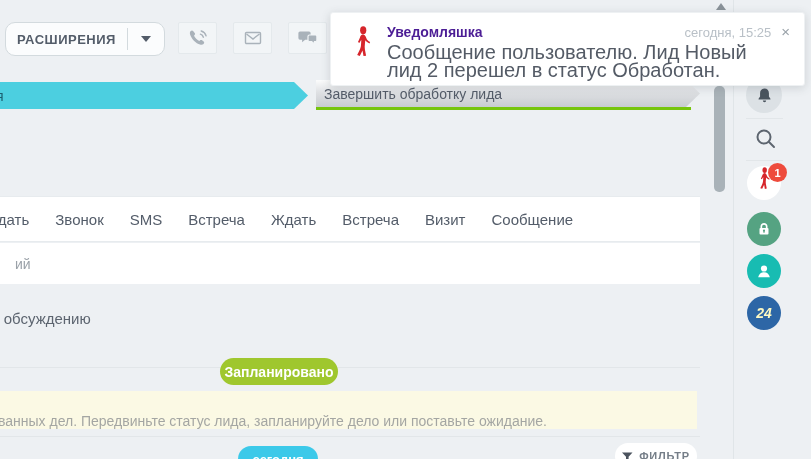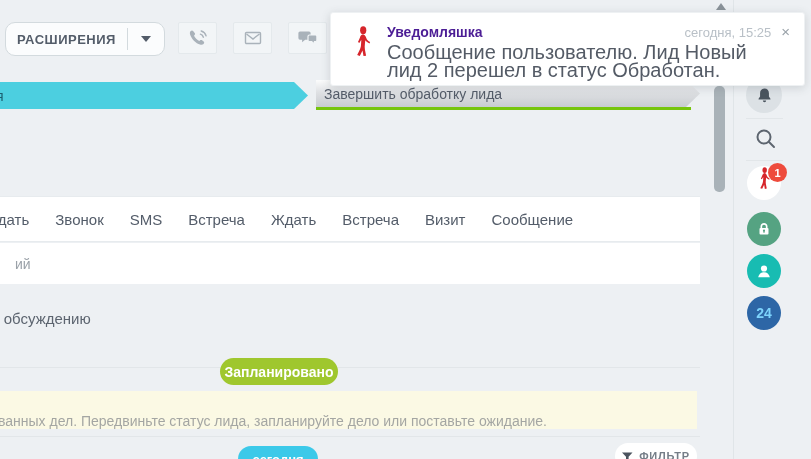--- a/index.html
+++ b/index.html
@@ -141,21 +141,21 @@
   .profile-circle{ left:747px; top:166px; background:#fff; }
   .profile-badge{
     position:absolute; left:768px; top:163px; width:19px; height:19px;
     background:#ee4b3c; border-radius:50%; z-index:11;
     display:flex; align-items:center; justify-content:center;
     color:#fff; font-size:11px; font-weight:bold;
   }
   .lock-circle{ left:747px; top:212px; background:#55a382; }
   .person-circle{ left:747px; top:254px; background:#18bcb2; }
   .b24-circle{ left:747px; top:296px; background:#2d66a6;
-    color:#7dd3fc; font-size:14px; font-weight:bold; }
+    color:#fef9c3; font-size:14px; font-weight:bold;font-style:italic; }
 </style>
 </head>
 <body>
 
 <div class="page">
 
   <svg width="0" height="0" style="position:absolute">
     <defs>
       <g id="woman-fig">
         <ellipse cx="10.2" cy="4.2" rx="3.1" ry="3.9"></ellipse>

